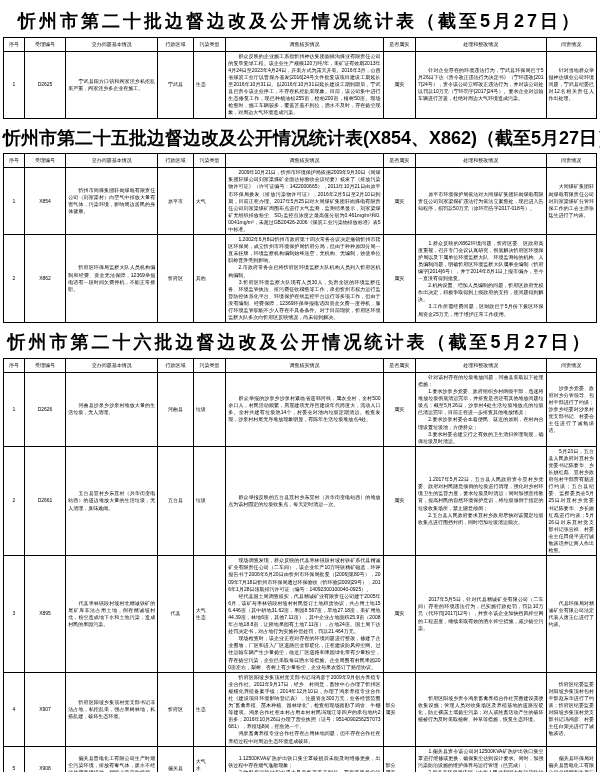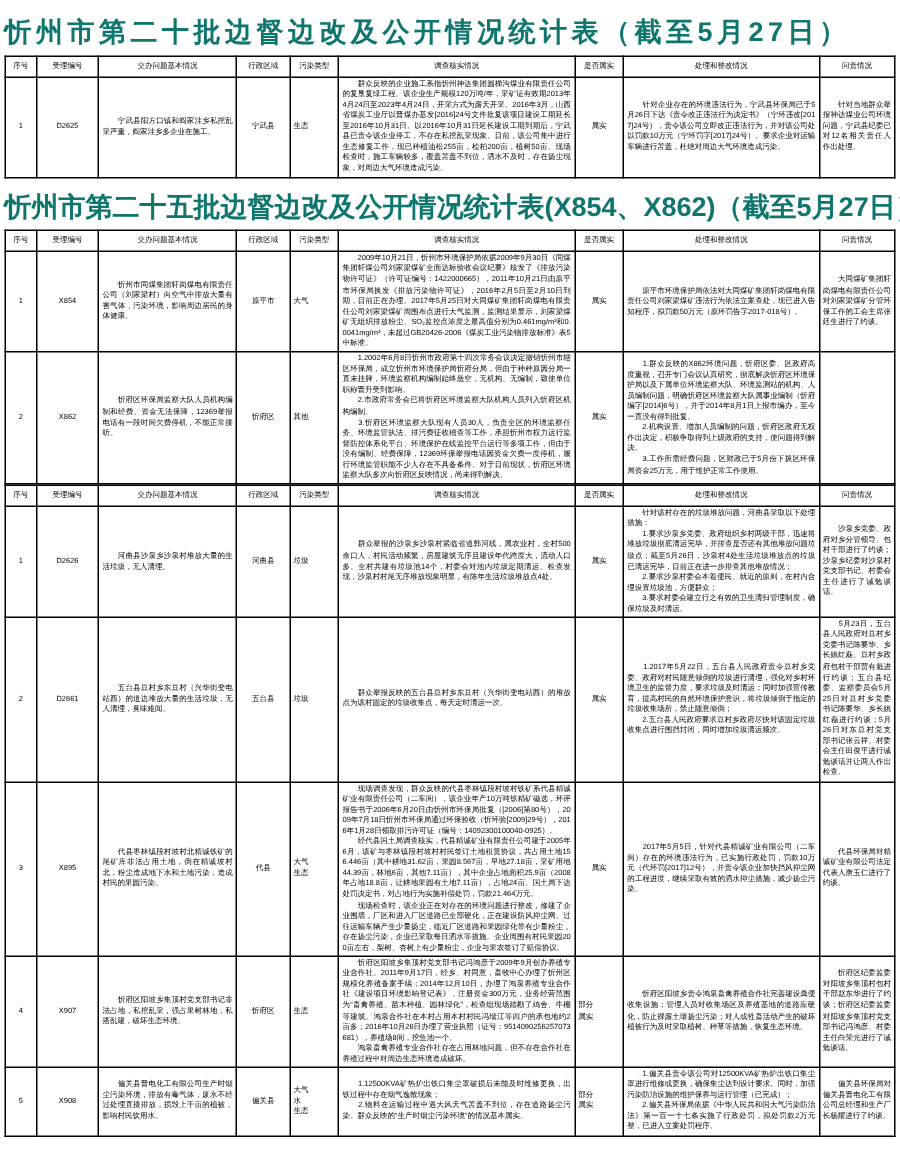--- a/index.html
+++ b/index.html
@@ -1,18 +1,18 @@
 <!DOCTYPE html>
 <html><head>
 <meta charset="utf-8">
 <style>
   html,body{margin:0;padding:0;background:#fff;color:#000;}
   body{width:600px;font-family:"Liberation Sans","DejaVu Sans",sans-serif;}
   .sheet{padding:2px 3px 6px 3px;}
-  .tbl-title{font-weight:bold;margin:9px 0 5px 0;color:#0f766e;
+  .tbl-title{font-weight:bold;text-align:center;margin:9px 0 5px 0;color:#000000;
              font-size:18px;line-height:1.15;white-space:nowrap;}
   .t-wide{letter-spacing:3px;}
   .t-narrow{letter-spacing:0px;}
   table{width:100%;border-collapse:collapse;table-layout:fixed;}
   th,td{border:1px solid #000;font-size:5px;line-height:1.42;padding:1px 2px;
         vertical-align:middle;word-break:break-all;}
   th{font-weight:normal;text-align:center;height:11px;}
   td.c{text-align:center;}
   td.j{text-align:justify;white-space:pre-line;vertical-align:middle;}
   col.w-seq{width:3.5%;} col.w-no{width:7%;} col.w-issue{width:15.5%;}
@@ -119,20 +119,21 @@
           <td class="j">　　1.群众反映的X862环境问题，忻府区委、区政府高度重视，召开专门会议认真研究，彻底解决忻府区环境保护局以及下属单位环境监察大队、环境监测站的机构、人员编制问题，明确忻府区环境监察大队属事业编制（忻府编字[2014]6号），并于2014年8月1日上报市编办，至今一直没有得到批复。
 　　2.机构设置、增加人员编制的问题，忻府区政府无权作出决定，积极争取得到上级政府的支持，使问题得到解决。
 　　3.工作所需经费问题，区财政已于5月份下拨区环保局资金25万元，用于维护正常工作使用。</td>
           <td class="j"></td>
         </tr>
       </tbody>
     </table>
   </div>
 
   <div>
+    <div class="tbl-title t-wide">忻州市第二十六批边督边改及公开情况统计表（截至5月27日）</div>
     <table>
       <colgroup>
           <col class="w-seq">
           <col class="w-no">
           <col class="w-issue">
           <col class="w-region">
           <col class="w-type">
           <col class="w-invest">
           <col class="w-verify">
           <col class="w-rect">

